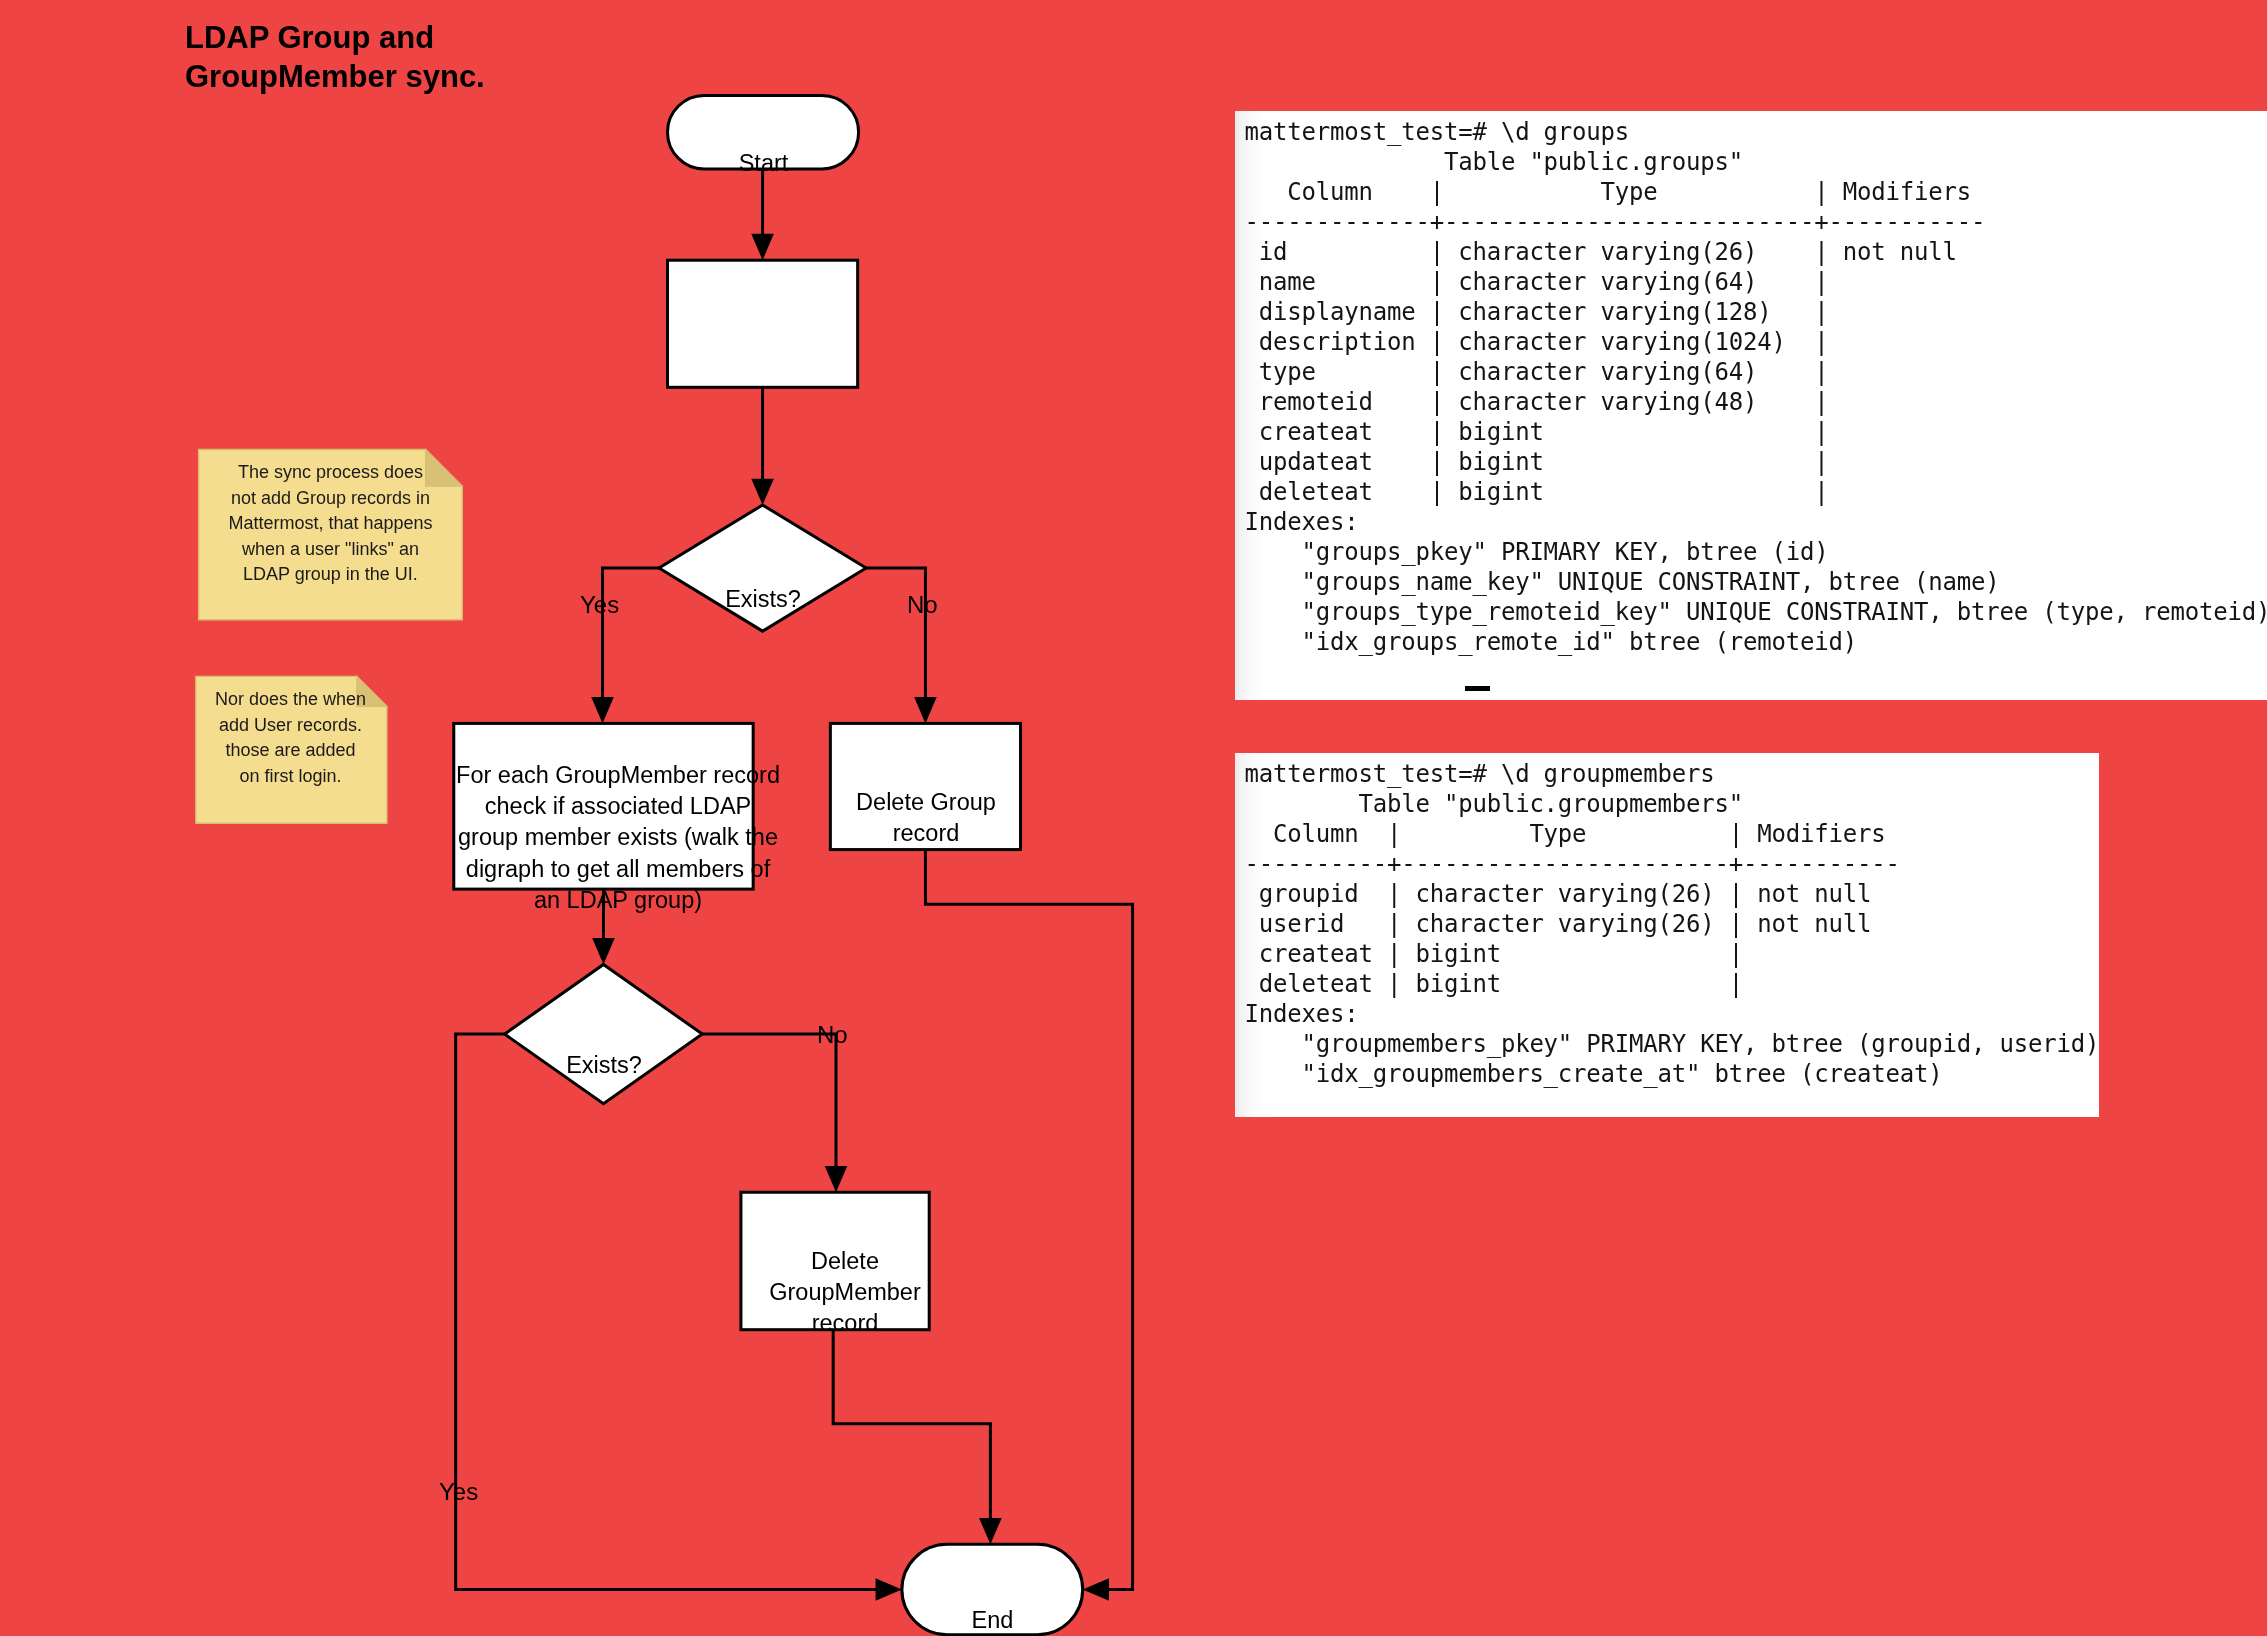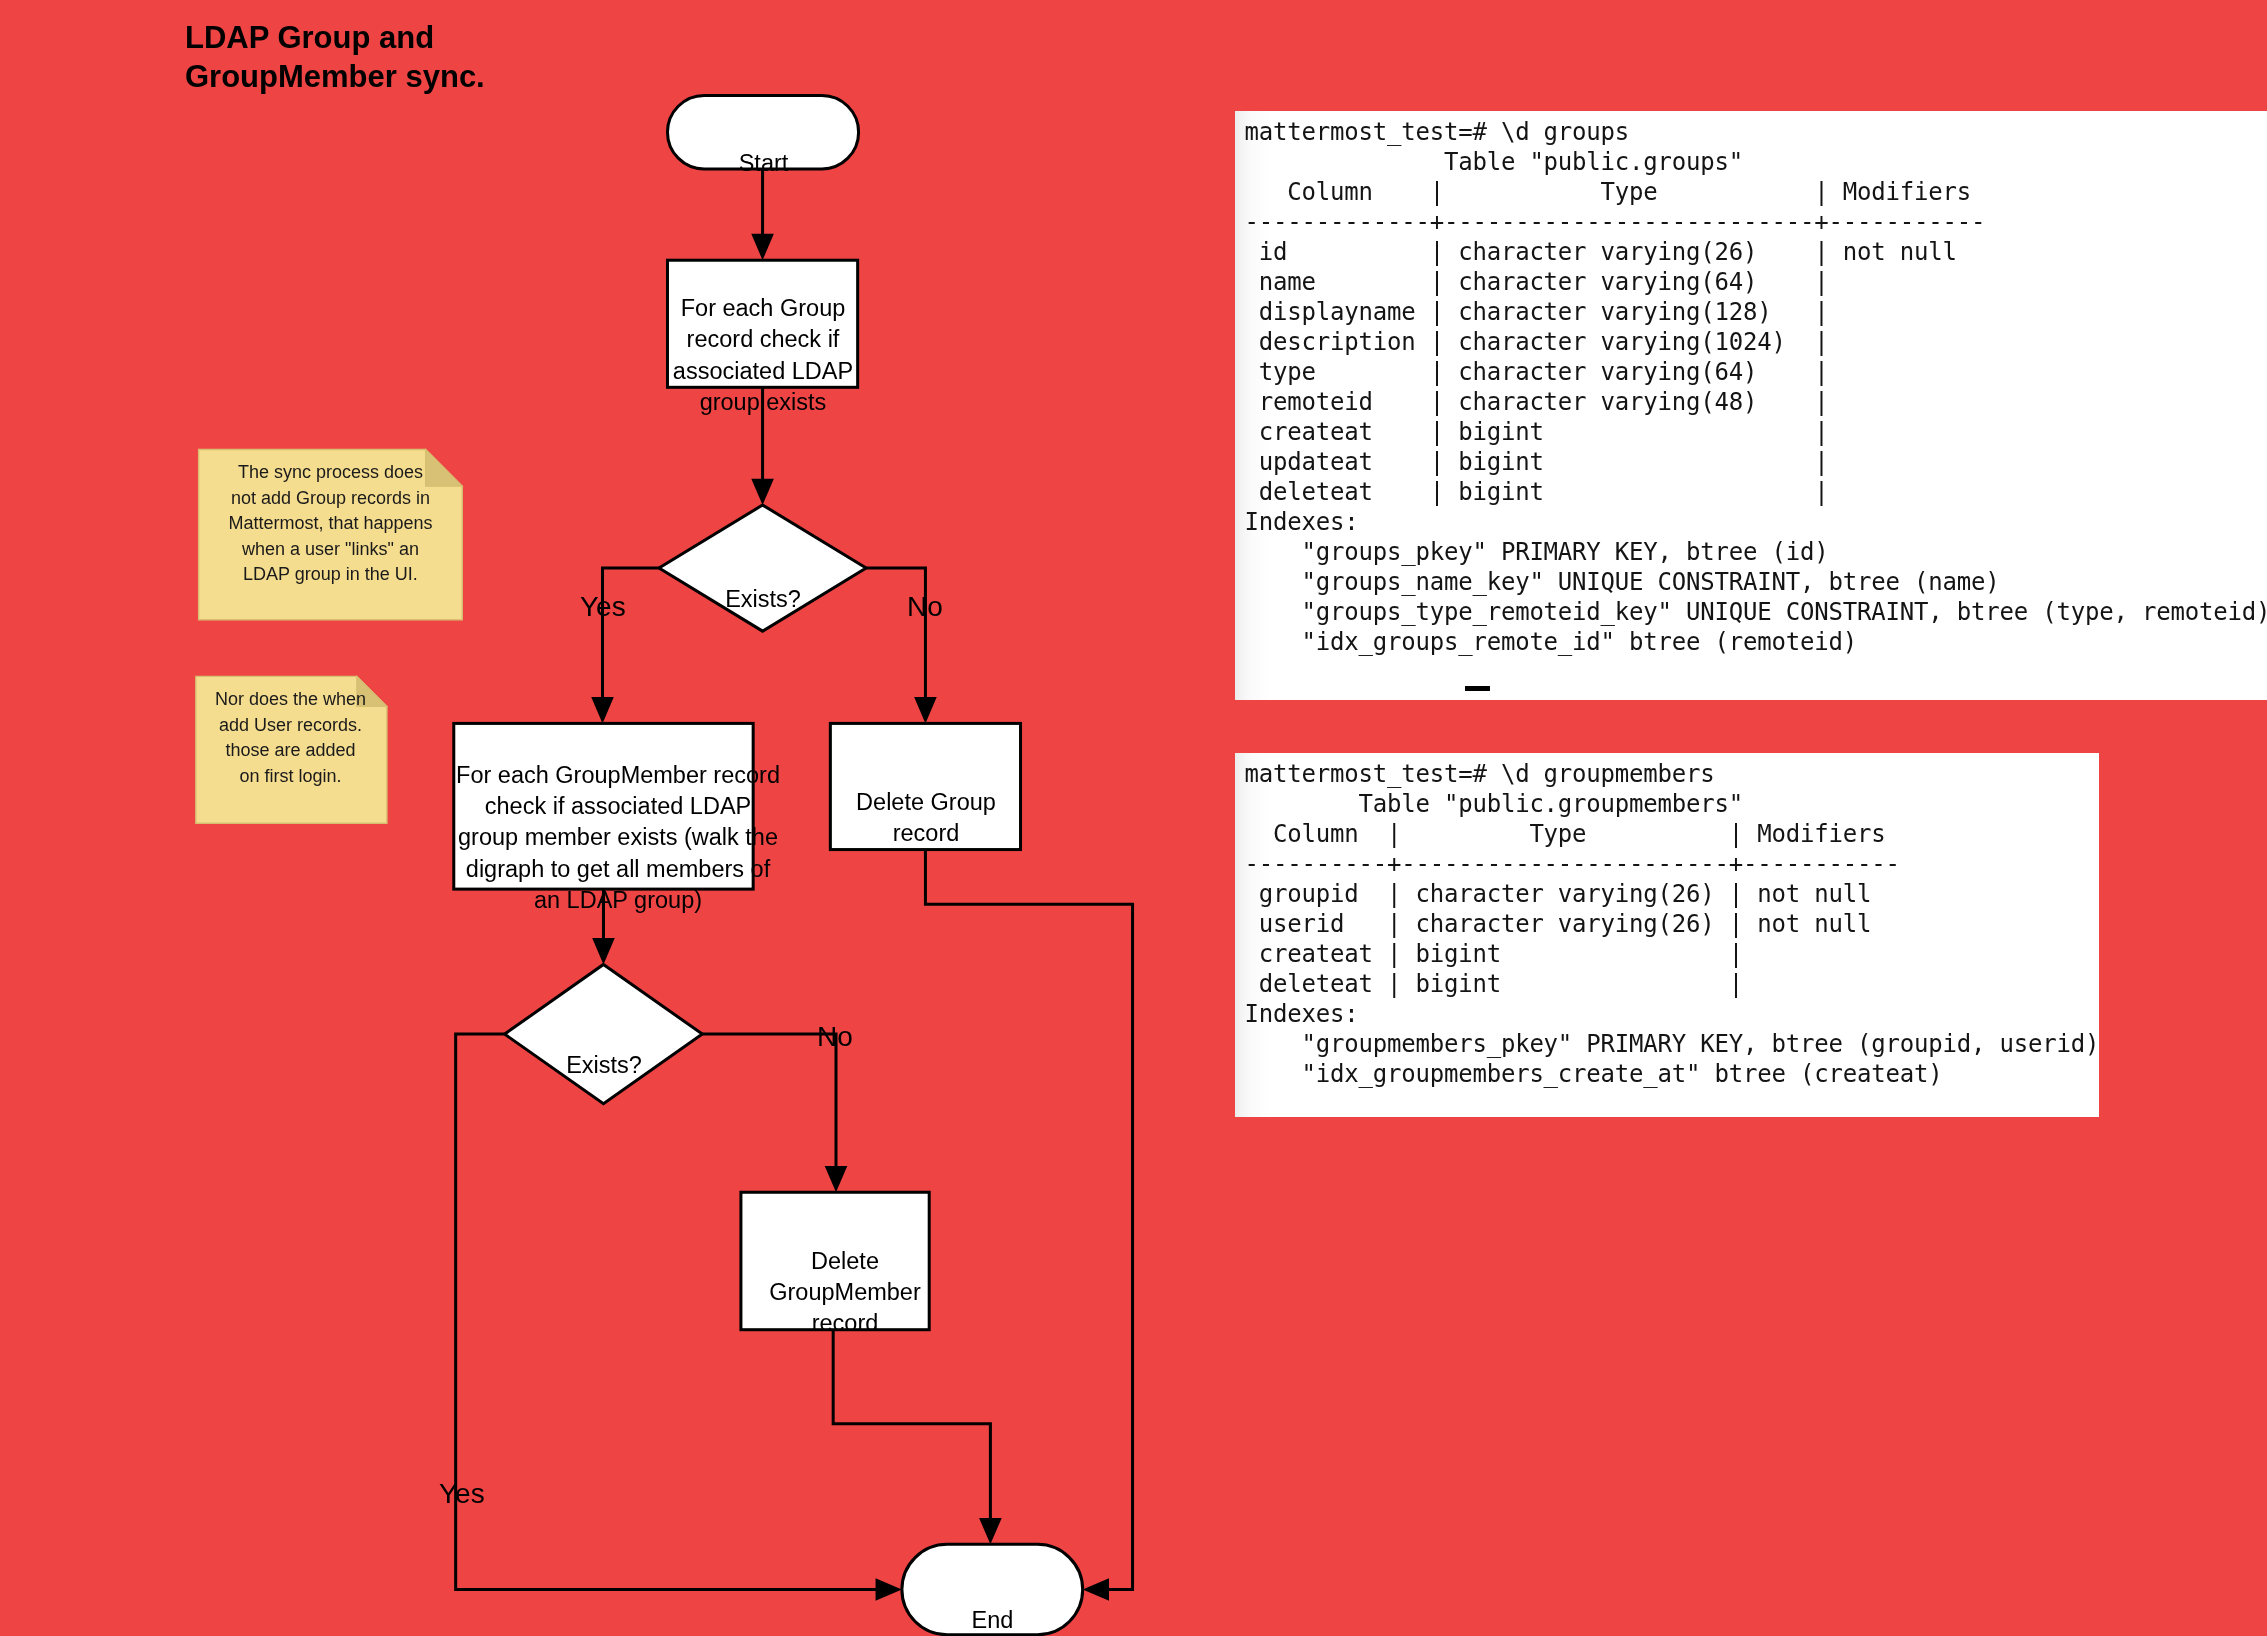--- a/index.html
+++ b/index.html
@@ -73,21 +73,21 @@
     font-size: 23.5px;
     color: #000000;
     line-height: 1.32;
     white-space: pre-line;
     pointer-events: none;
     margin-top: 32px;
   }
   .edge-label {
     position: absolute;
     font-family: "Liberation Sans", sans-serif;
-    font-size: 28px;
+    font-size: 24px;
     color: #000000;
     pointer-events: none;
   }
   .note-label {
     position: absolute;
     display: flex;
     align-items: flex-start;
     justify-content: center;
     text-align: center;
     font-family: "Liberation Sans", sans-serif;
@@ -206,24 +206,20 @@
     <g>
       <path class="flow-line" d="M983,902 L983,960 L1203,960 L1203,1688 L1168,1688"></path>
       <polygon class="flow-arrowhead" points="1150,1688 1178,1676 1178,1700"></polygon>
     </g>
 
     <rect class="node-shape" x="958" y="1640" width="192" height="96" rx="48" ry="48"></rect>
   </svg>
 
   <div class="node-label" style="left:668px; top:95px; width:191px; height:73px;">Start</div>
 
-  <div class="node-label" style="left:668px; top:260px; width:190px; height:127px;">For each Group
-record check if
-associated LDAP
-group exists</div>
 
   <div class="node-label" style="left:697px; top:540px; width:132px; height:56px;">Exists?</div>
 
   <div class="node-label" style="left:456px; top:723px; width:324px; height:166px;">For each GroupMember record
 check if associated LDAP
 group member exists (walk the
 digraph to get all members of
 an LDAP group)</div>
 
   <div class="node-label" style="left:831px; top:723px; width:190px; height:126px;">Delete Group

